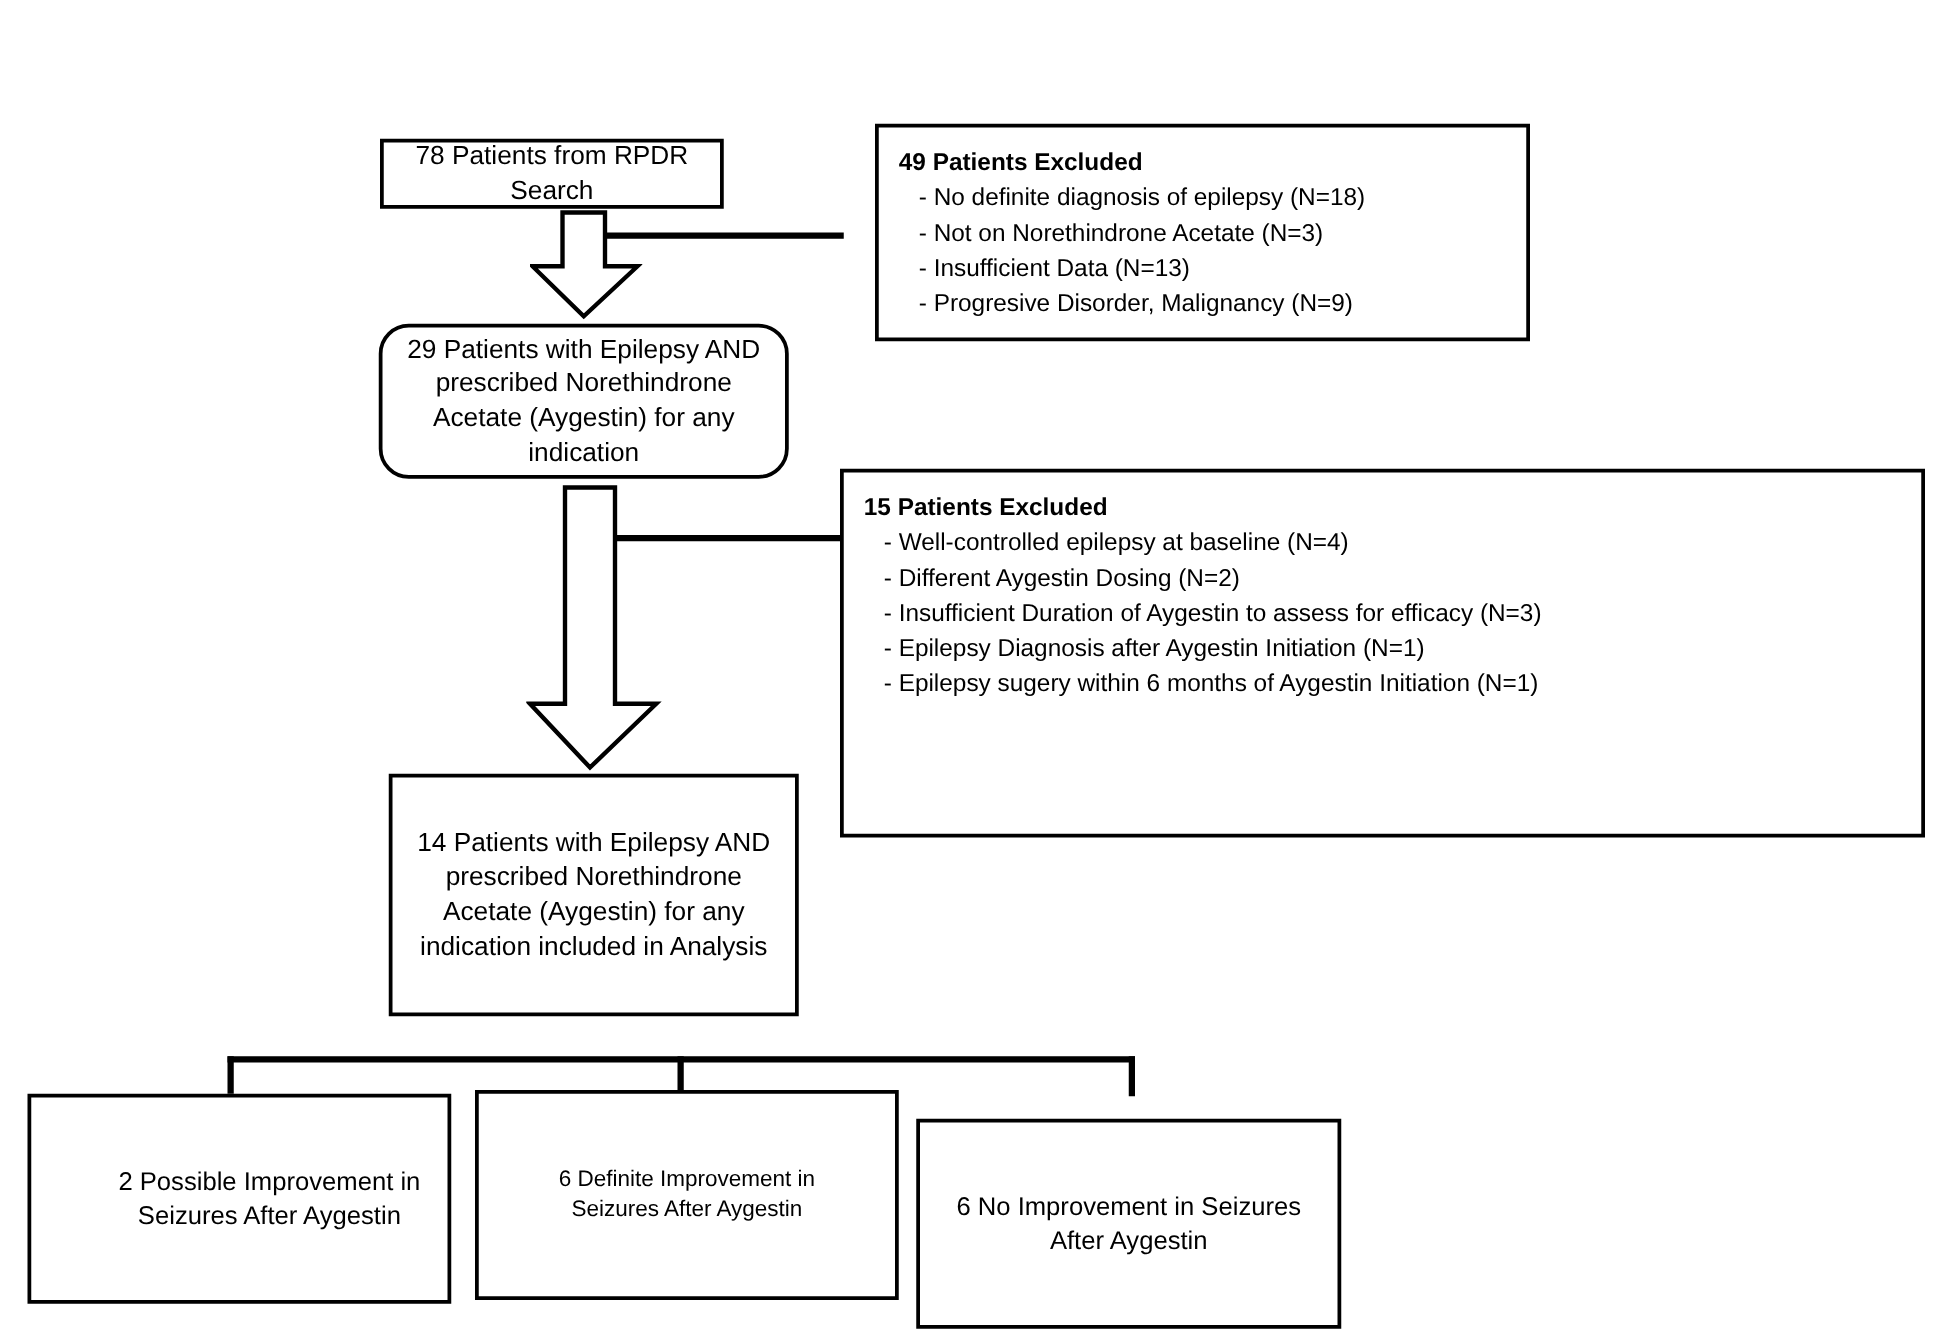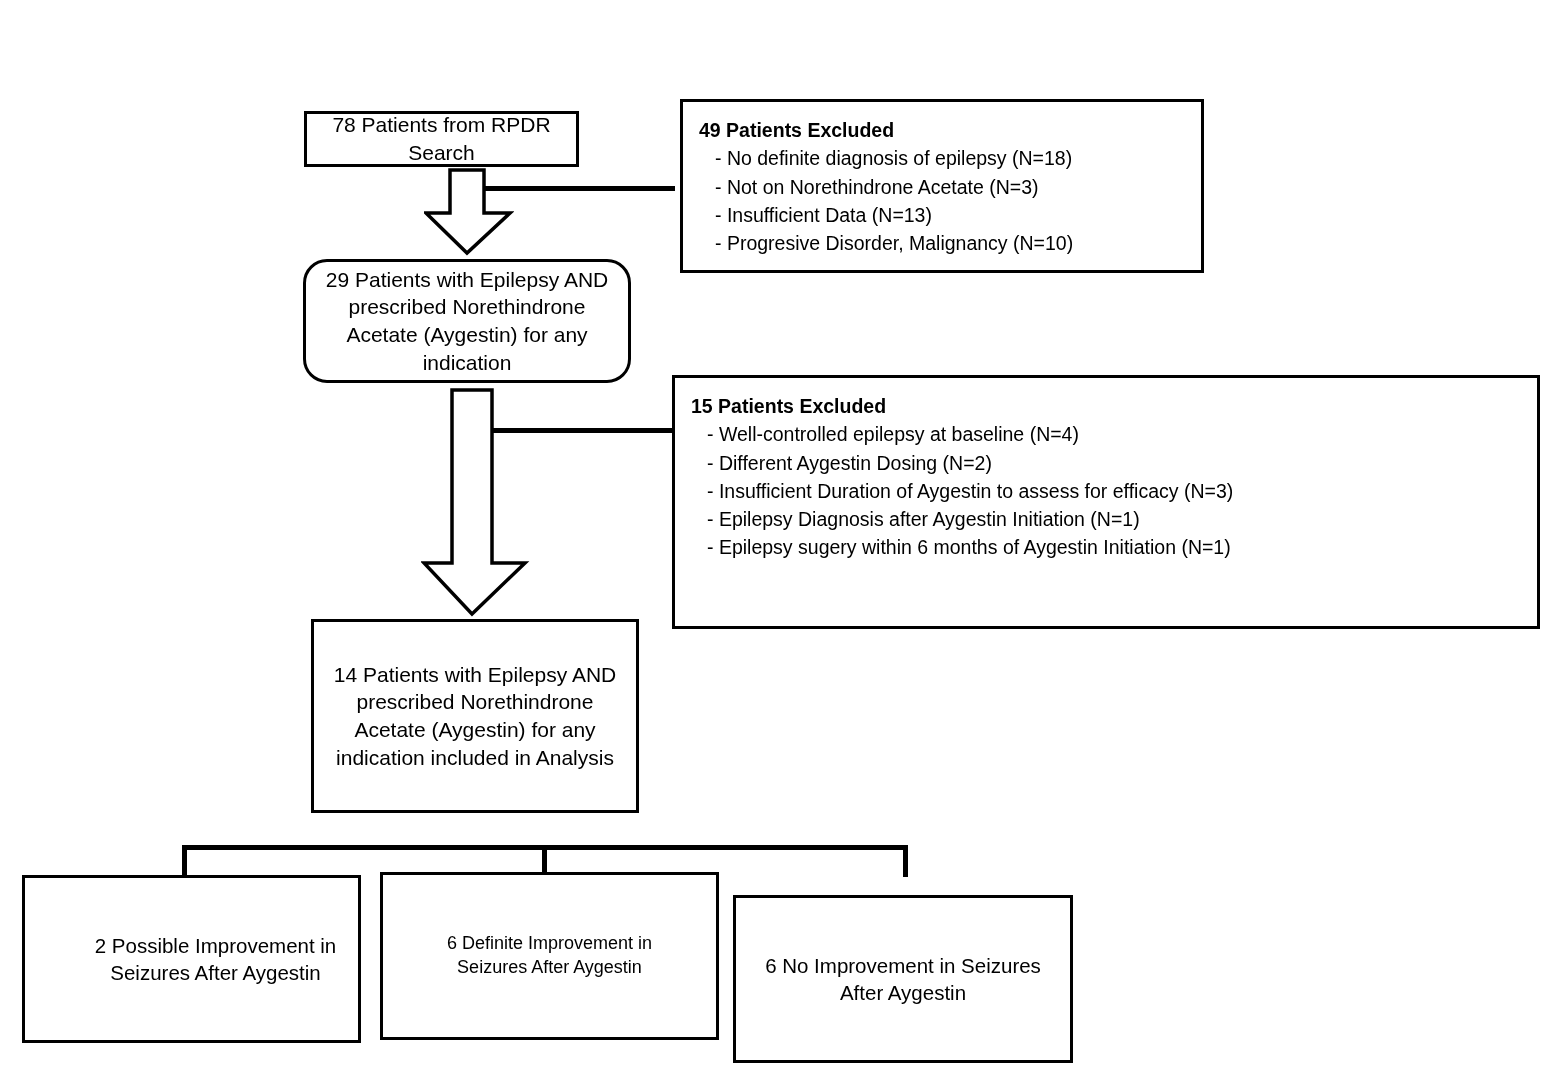--- a/index.html
+++ b/index.html
@@ -73,22 +73,22 @@
   .arrow-svg {
     position: absolute;
     z-index: 3;
   }
 
   
   #box-rpdr        { left: 304px;  top: 111px; width: 275px; height: 56px; }
   #box-29          { left: 303px;  top: 259px; width: 328px; height: 124px; border-radius: 24px; }
   #box-14          { left: 311px;  top: 619px; width: 328px; height: 194px; }
 
-  #excl-49         { left: 680px;  top: 99px;  width: 524px; height: 174px; font-size: 19.5px; }
-  #excl-15         { left: 672px;  top: 375px; width: 868px; height: 254px; font-size: 19.5px; }
+  #excl-49         { left: 700px;  top: 99px;  width: 524px; height: 174px; font-size: 19.5px; }
+  #excl-15         { left: 672px;  top: 375px; width: 868px; height: 295px; font-size: 19.5px; }
 
   #box-possible    { left: 22px;   top: 875px; width: 339px; height: 168px; padding-left: 48px; }
   #box-definite    { left: 380px;  top: 872px; width: 339px; height: 168px; }
   #box-none        { left: 733px;  top: 869px; width: 340px; height: 168px; margin-top: 26px; }
 
   
   #conn-1 { left: 455px; top: 186px; width: 220px; height: 5px; }
   
   #conn-2 { left: 490px; top: 428px; width: 185px; height: 5px; }
 
@@ -105,21 +105,21 @@
 
   <div class="box" id="box-rpdr">
     <div class="box-inner" style="font-size:21px;">78 Patients from RPDR Search</div>
   </div>
 
   <div class="excl-box" id="excl-49">
     <div class="excl-title">49 Patients Excluded</div>
     <div class="excl-item">- No definite diagnosis of epilepsy (N=18)</div>
     <div class="excl-item">- Not on Norethindrone Acetate (N=3)</div>
     <div class="excl-item">- Insufficient Data (N=13)</div>
-    <div class="excl-item">- Progresive Disorder, Malignancy (N=10)</div>
+    <div class="excl-item">- Progresive Disorder, Malignancy (N=9)</div>
   </div>
 
   <div class="hline" id="conn-1"></div>
 
   <svg class="arrow-svg" id="arrow-1" style="left:424px; top:168px;" width="90" height="88" viewBox="0 0 90 88">
     <polygon points="26,2 60,2 60,45 86,45 43,85 2,45 26,45" fill="#ffffff" stroke="#000000" stroke-width="3.5" stroke-linejoin="miter"></polygon>
   </svg>
 
   <div class="box" id="box-29">
     <div class="box-inner" style="font-size:21px;">

